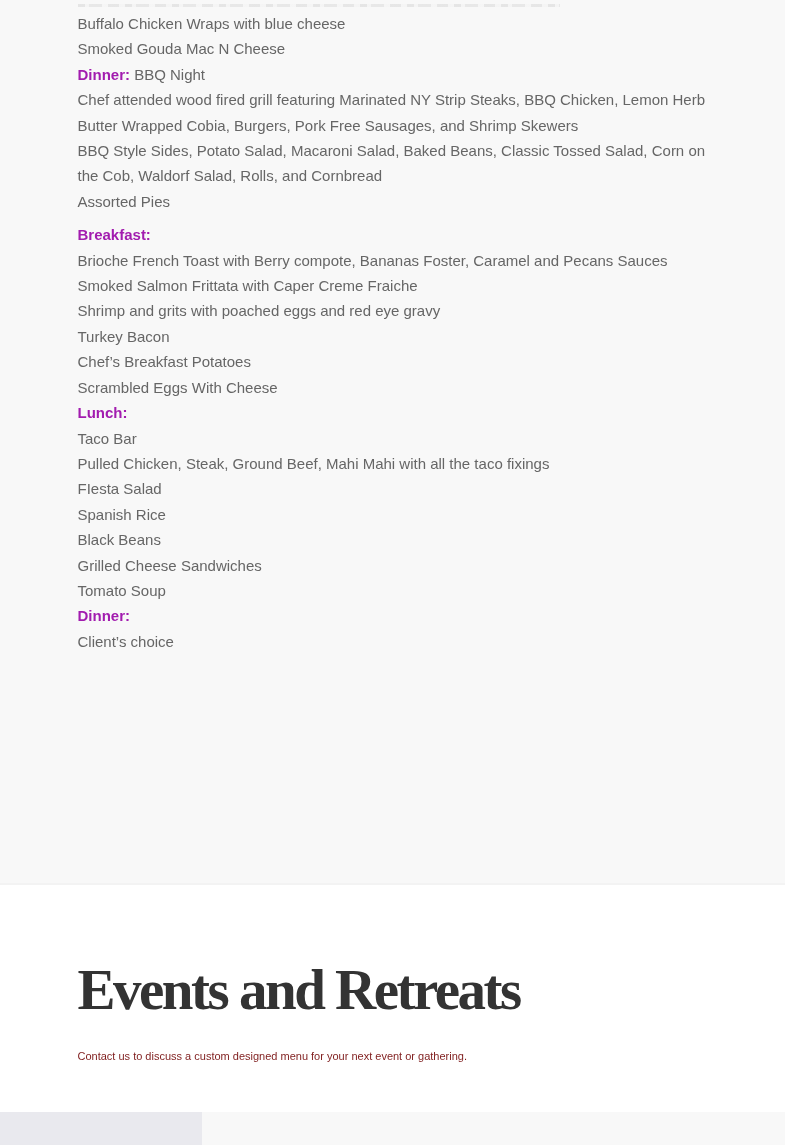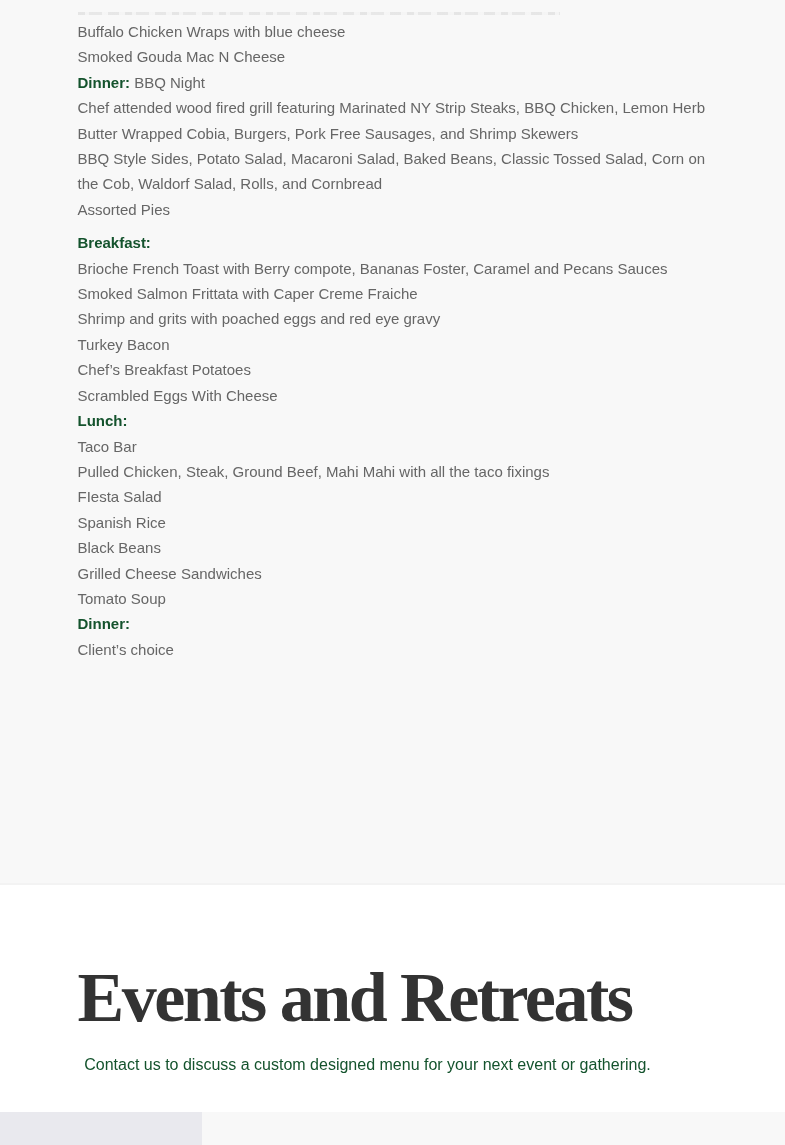--- a/index.html
+++ b/index.html
@@ -2,21 +2,21 @@
 <html><head>
 <meta charset="utf-8">
 <style>
   html, body { margin: 0; padding: 0; }
   body {
     width: 785px;
     background: #ffffff;
     font-family: "Liberation Sans", "DejaVu Sans", sans-serif;
     -webkit-font-smoothing: antialiased;
   }
-  .container { width: 630px; margin: 12px auto; }
+  .container { width: 630px; margin: 4px auto; }
 
   
   .menu-section {
     background: #f8f8f8;
     height: 885px;
     box-sizing: border-box;
     overflow: hidden;
     border-bottom: 2px solid #f3f3f3;
   }
   
@@ -29,21 +29,21 @@
       rgba(110,110,110,0.26) 11px 24px, rgba(110,110,110,0.04) 24px 30px,
       rgba(110,110,110,0.28) 30px 41px, rgba(110,110,110,0.05) 41px 47px);
     opacity: 0.45;
   }
   .menu-par {
     font-size: 15px;
     line-height: 25.4px;
     color: #666666;
     margin: 0;
   }
-  .menu-par strong { color: #14532d; font-weight: 700; }
+  .menu-par strong { color: #a21caf; font-weight: 700; }
   .p-day4 { margin-top: 4px; }
   .p-day5 { margin-top: 8px; }
   .day-heading {
     font-family: "DejaVu Serif", "Liberation Serif", serif;
     font-weight: 700;
     font-size: 17px;
     line-height: 24px;
     letter-spacing: 0.2px;
     color: #ee5a4a;
     margin: 28px 0 10px 0;
@@ -62,33 +62,32 @@
   
   .events-section {
     background: #ffffff;
     height: 227px;
     box-sizing: border-box;
     padding-top: 70px;
   }
   .events-heading {
     font-family: "Liberation Serif", "DejaVu Serif", serif;
     font-weight: 700;
-    font-size: 70px;
+    font-size: 57px;
     line-height: 62px;
     letter-spacing: -2.5px;
     color: #333333;
     margin: 0;
   }
   .events-par {
-    font-size: 16px;
+    font-size: 11px;
     line-height: 31.5px;
-    color: #14532d;
+    color: #7f1d1d;
     margin: 20px 0 0 0;
     max-width: 580px;
-    text-align: center;
   }
 
   
   .footer-strip {
     height: 33px;
     background: #f8f8f8;
   }
   .image-placeholder {
     width: 202px;
     height: 33px;

